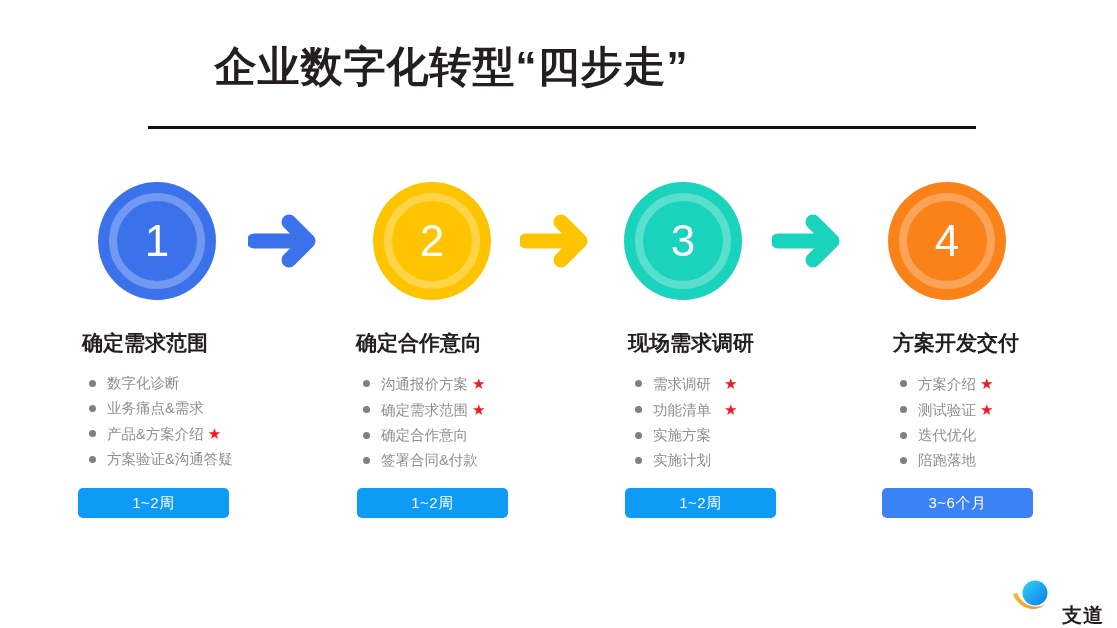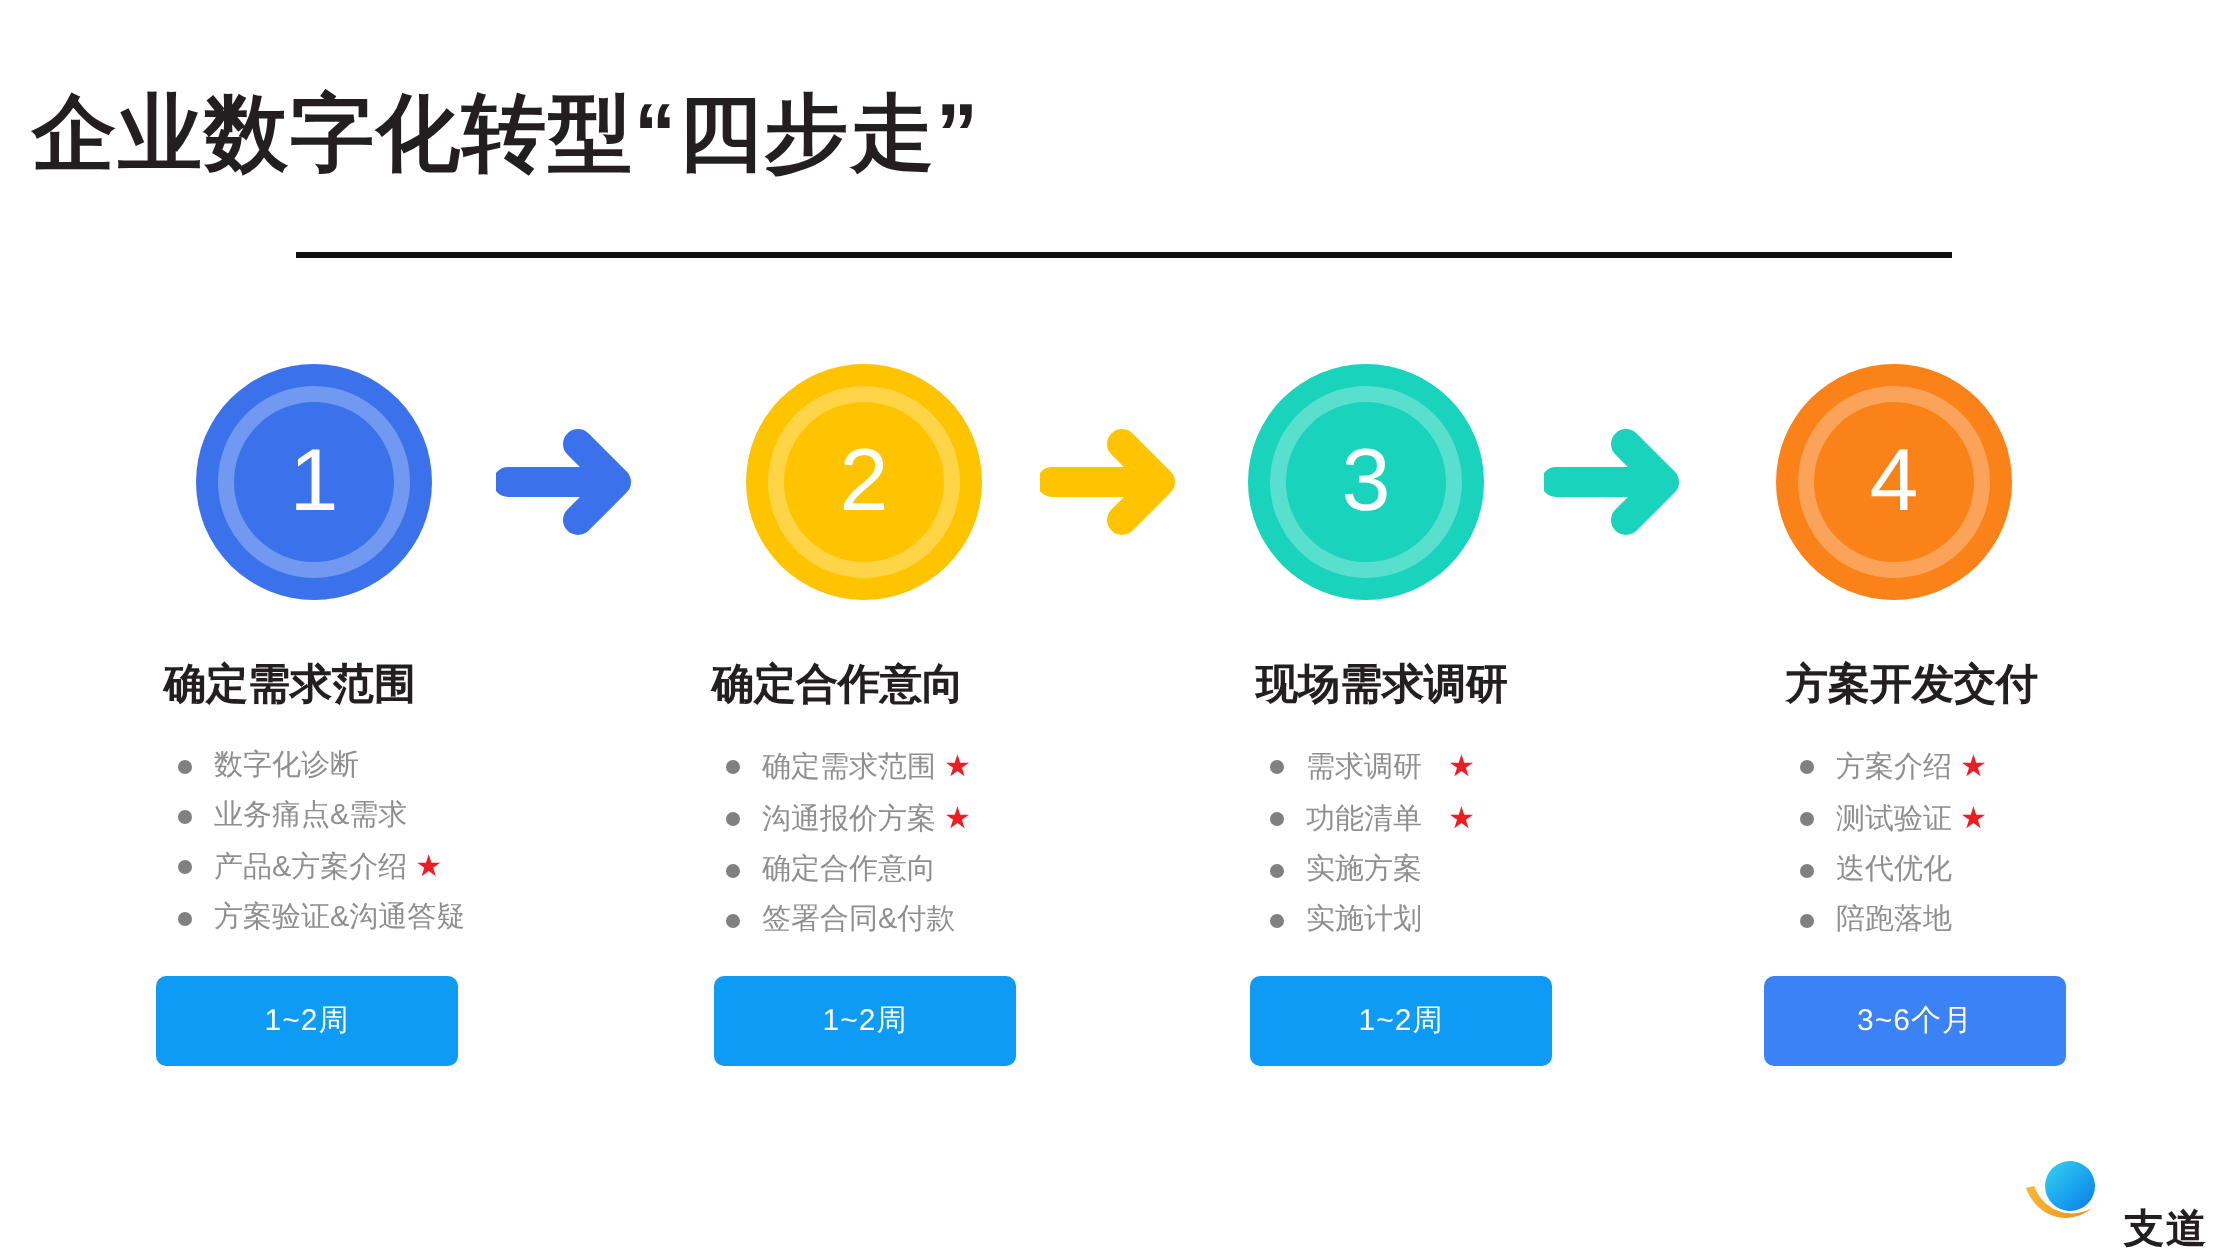--- a/index.html
+++ b/index.html
@@ -13,22 +13,23 @@
     position: relative;
     overflow: hidden;
     font-family: "Liberation Sans", "DejaVu Sans", sans-serif;
     -webkit-font-smoothing: antialiased;
   }
 
   
   .title-wrap {
     position: absolute;
     top: 44px;
-    left: 16px;
+    left: 0;
     width: 903px;
+    text-align: center;
   }
   .title {
     font-size: 42px;
     font-weight: bold;
     color: #231f20;
     letter-spacing: 1px;
     line-height: 1.1;
     white-space: nowrap;
   }
   .title-rule {
@@ -129,21 +130,21 @@
   }
   .bullets li .star.wide {
     margin-left: 13px;
   }
 
   
   .badge {
     position: absolute;
     top: 488px;
     width: 151px;
-    height: 45px;
+    height: 30px;
     border-radius: 5px;
     background: #0d9bf5;
     color: #ffffff;
     font-size: 15px;
     display: flex;
     align-items: center;
     justify-content: center;
     letter-spacing: 0.5px;
   }
 
@@ -229,22 +230,22 @@
       <ul class="bullets">
         <li><span class="dot"></span><span>数字化诊断</span></li>
         <li><span class="dot"></span><span>业务痛点&amp;需求</span></li>
         <li><span class="dot"></span><span>产品&amp;方案介绍</span><span class="star">★</span></li>
         <li><span class="dot"></span><span>方案验证&amp;沟通答疑</span></li>
       </ul>
     </div>
     <div class="col" style="left: 356px;">
       <div class="col-title">确定合作意向</div>
       <ul class="bullets">
+        <li><span class="dot"></span><span>沟通报价方案</span><span class="star">★</span></li>
         <li><span class="dot"></span><span>确定需求范围</span><span class="star">★</span></li>
-        <li><span class="dot"></span><span>沟通报价方案</span><span class="star">★</span></li>
         <li><span class="dot"></span><span>确定合作意向</span></li>
         <li><span class="dot"></span><span>签署合同&amp;付款</span></li>
       </ul>
     </div>
     <div class="col" style="left: 628px;">
       <div class="col-title">现场需求调研</div>
       <ul class="bullets">
         <li><span class="dot"></span><span>需求调研</span><span class="star wide">★</span></li>
         <li><span class="dot"></span><span>功能清单</span><span class="star wide">★</span></li>
         <li><span class="dot"></span><span>实施方案</span></li>

